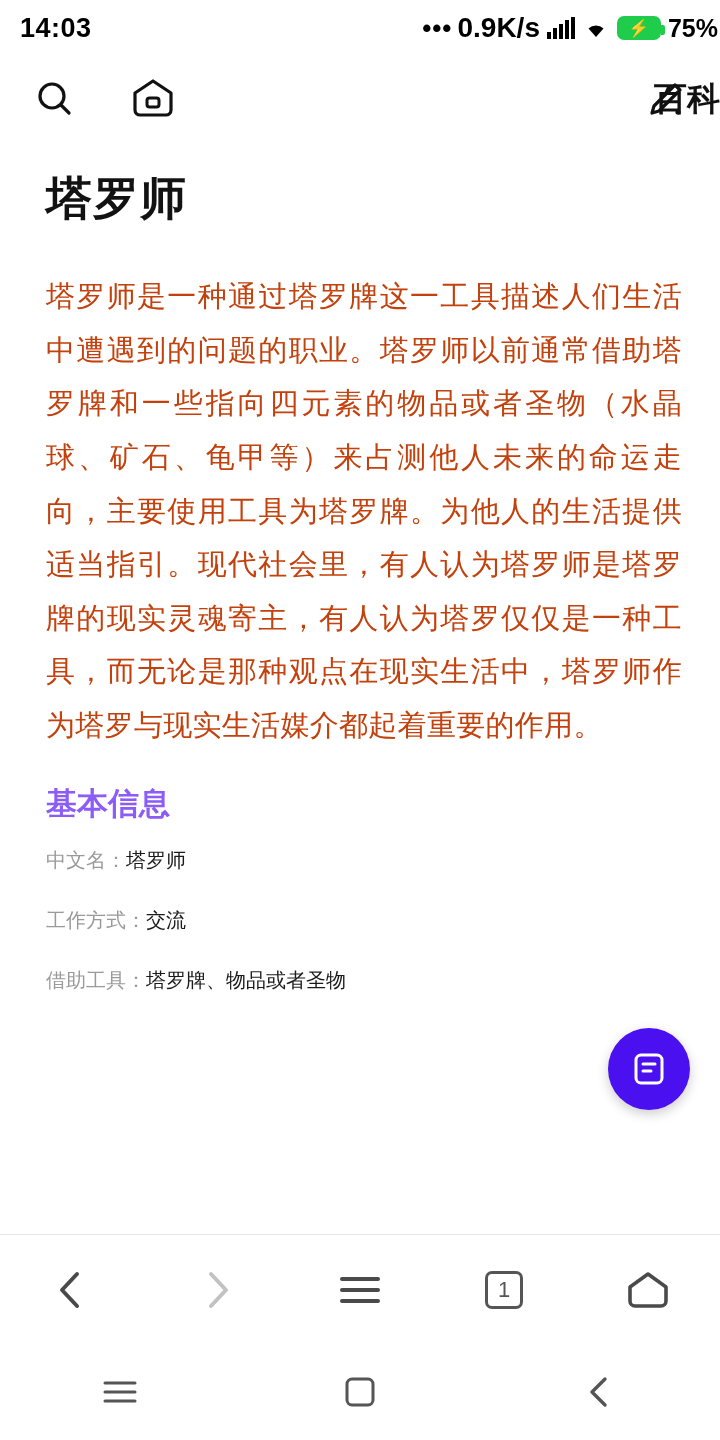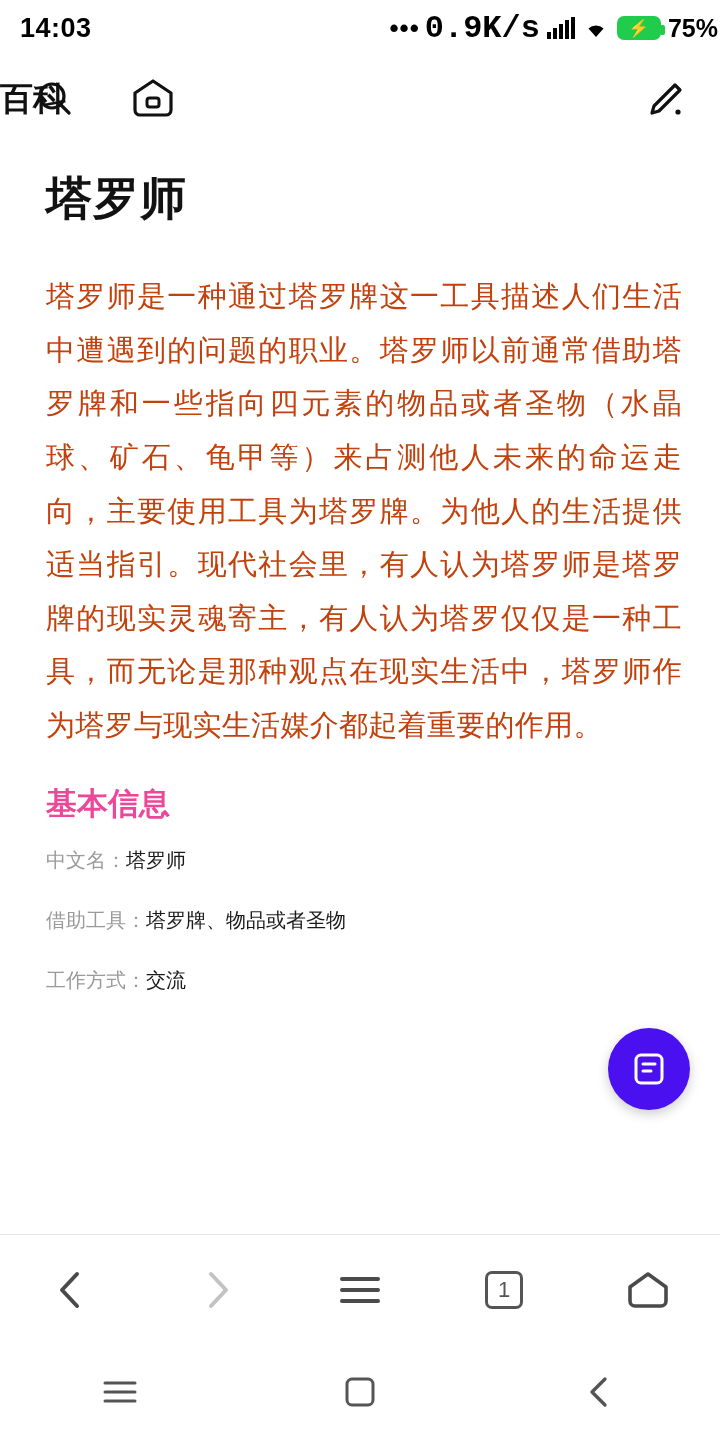--- a/index.html
+++ b/index.html
@@ -31,23 +31,22 @@
     gap: 7px;
   }
   .dots {
     font-size: 26px;
     font-weight: 700;
     letter-spacing: 1px;
     line-height: 1;
     margin-right: -2px;
   }
   .netspeed {
-    font-size: 32px;
-    font-weight: 700;
-    font-family: Liberation Mono, monospace;
+    font-size: 28px;
+    font-weight: 700;
   }
   .bars {
     display: flex;
     align-items: flex-end;
     gap: 2px;
     height: 22px;
   }
   .bars i { width: 4px; background: #000; display: block; }
   .bars i:nth-child(1) { height: 7px; }
   .bars i:nth-child(2) { height: 11px; }
@@ -87,21 +86,21 @@
   }
   .appbar .icon-btn {
     width: 58px; height: 58px;
     display: flex; align-items: center; justify-content: center;
     cursor: pointer;
   }
   .appbar .spacer { flex: 1; }
   .appbar-title {
     position: absolute;
     left: 0; right: 0;
-    text-align: left;
+    text-align: right;
     font-size: 33px;
     font-weight: 700;
     color: #111;
     pointer-events: none;
   }
 
   
   .content {
     padding: 26px 38px 0 46px;
   }
@@ -115,21 +114,21 @@
   .article-body {
     font-size: 29px;
     line-height: 1.85;
     color: #c2410c;
     text-align: justify;
     letter-spacing: 0.3px;
   }
   .section-title {
     font-size: 31px;
     font-weight: 700;
-    color: #ec4899;
+    color: #8b5cf6;
     margin: 30px 0 22px 0;
   }
   .info-row {
     font-size: 20px;
     margin-bottom: 34px;
     line-height: 1.3;
   }
   .info-key { color: #9a9a9a; }
   .info-val { color: #1a1a1a; }
 
@@ -241,24 +240,24 @@
 
 <div class="content">
   <div class="article-title">塔罗师</div>
   <div class="article-body">塔罗师是一种通过塔罗牌这一工具描述人们生活中遭遇到的问题的职业。塔罗师以前通常借助塔罗牌和一些指向四元素的物品或者圣物（水晶球、矿石、龟甲等）来占测他人未来的命运走向，主要使用工具为塔罗牌。为他人的生活提供适当指引。现代社会里，有人认为塔罗师是塔罗牌的现实灵魂寄主，有人认为塔罗仅仅是一种工具，而无论是那种观点在现实生活中，塔罗师作为塔罗与现实生活媒介都起着重要的作用。</div>
   <div class="section-title">基本信息</div>
 
   <div class="info-row">
     <span class="info-key">中文名：</span><span class="info-val">塔罗师</span>
   </div>
   <div class="info-row">
+    <span class="info-key">工作方式：</span><span class="info-val">交流</span>
+  </div>
+  <div class="info-row">
     <span class="info-key">借助工具：</span><span class="info-val">塔罗牌、物品或者圣物</span>
-  </div>
-  <div class="info-row">
-    <span class="info-key">工作方式：</span><span class="info-val">交流</span>
   </div>
 </div>
 
 <div class="fab">
   <svg width="40" height="40" viewBox="0 0 40 40">
     <rect x="7" y="6" width="26" height="28" rx="5" fill="none" stroke="#fff" stroke-width="3"></rect>
     <line x1="14" y1="15" x2="26" y2="15" stroke="#fff" stroke-width="3" stroke-linecap="round"></line>
     <line x1="14" y1="22" x2="22" y2="22" stroke="#fff" stroke-width="3" stroke-linecap="round"></line>
   </svg>
 </div>

